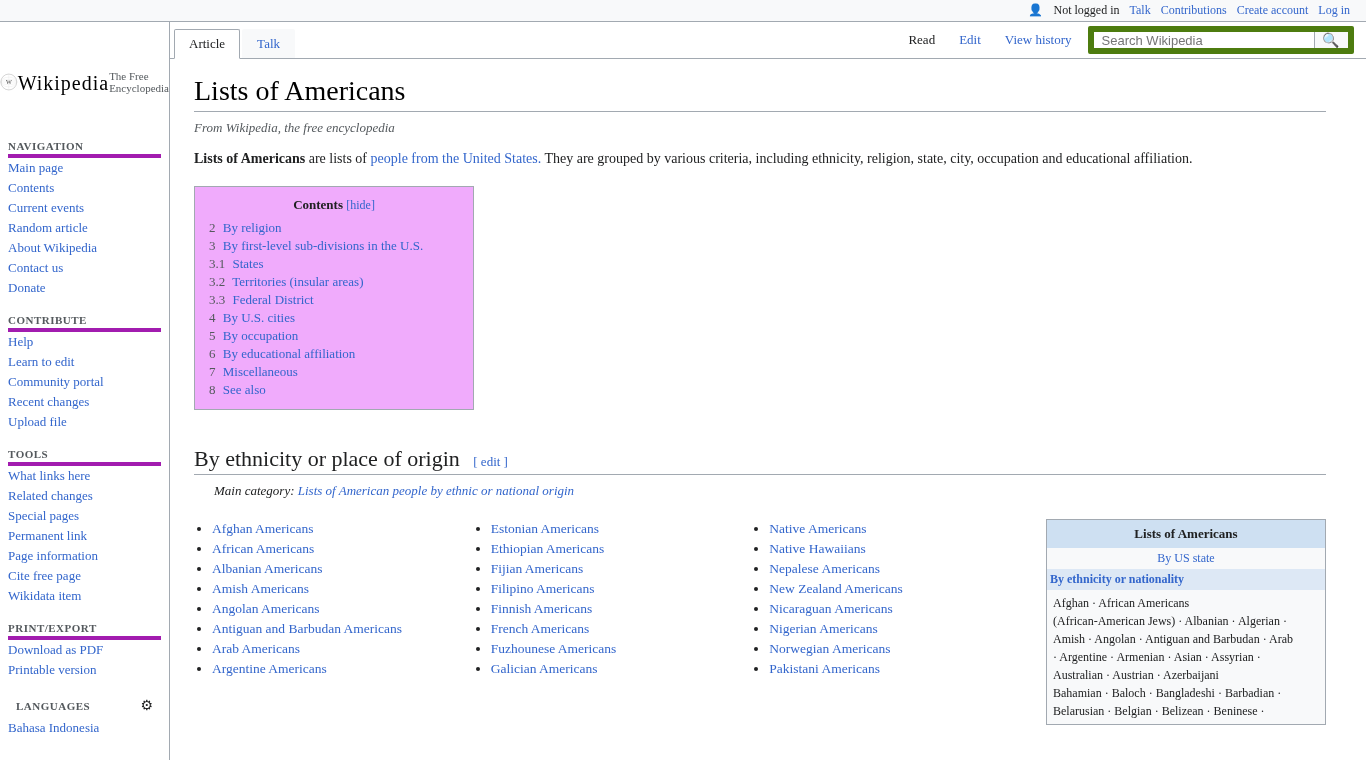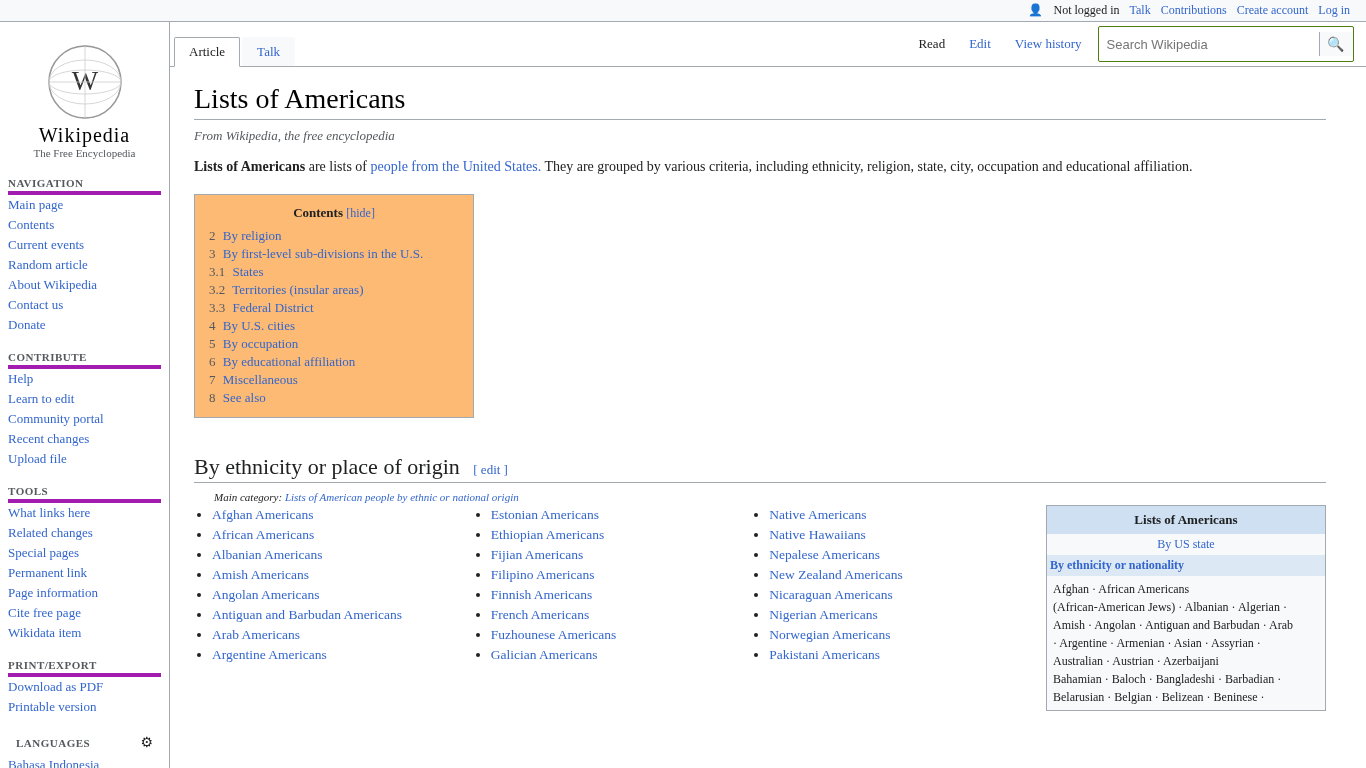--- a/index.html
+++ b/index.html
@@ -32,24 +32,24 @@
       cursor: pointer;
       padding: 4px 8px;
     }
     .action-tab.active {
       color: #202122;
     }
 
     #search-box {
       display: flex;
       align-items: center;
-      border: 1px solid #4d7c0f;
+      border: 6px solid #4d7c0f;
       border-radius: 2px;
       overflow: hidden;
-      height: 36px;
+      height: 28px;
     }
     #search-box input {
       border: none;
       outline: none;
       padding: 4px 8px;
       font-size: 13px;
       width: 220px;
       color: #54595d;
     }
     #search-box button {
@@ -134,21 +134,21 @@
     }
 
     .intro-text {
       margin-bottom: 16px;
       font-size: 14px;
       line-height: 1.6;
     }
 
     
     .toc {
-      background: #fdba74;
+      background: #f0abfc;
       border: 1px solid #a2a9b1;
       padding: 10px 14px;
       display: inline-block;
       min-width: 280px;
       max-width: 360px;
       margin-bottom: 20px;
       font-size: 13px;
     }
     .toc-title {
       text-align: center;
@@ -185,22 +185,22 @@
       padding-bottom: 2px;
     }
     .edit-link {
       font-size: 13px;
       color: #3366cc;
       margin-left: 8px;
     }
 
     .main-category {
       font-style: italic;
-      font-size: 11px;
-      margin-bottom: 2px;
+      font-size: 13px;
+      margin-bottom: 20px;
       padding-left: 20px;
     }
 
     
     .lists-grid {
       display: flex;
       gap: 0;
       margin-bottom: 16px;
     }
     .list-col {
@@ -284,21 +284,21 @@
     <a>Talk</a>
     <a>Contributions</a>
     <a>Create account</a>
     <a>Log in</a>
   </div>
 
   <div class="content-with-sidebar">
 
     <div id="sidebar">
 
-      <div style="display:flex;flex-direction:column;align-items:center;padding:10px 0 14px;">
+      <div style="display:flex;flex-direction:row;align-items:center;padding:10px 0 14px;">
 
         <svg width="80" height="80" viewBox="0 0 80 80">
           <circle cx="40" cy="40" r="36" fill="white" stroke="#ccc" stroke-width="1"></circle>
 
           <text x="40" y="48" text-anchor="middle" font-size="28" font-family="serif" fill="#333">W</text>
           <circle cx="40" cy="40" r="36" fill="none" stroke="#999" stroke-width="1.5"></circle>
 
           <ellipse cx="40" cy="40" rx="36" ry="12" fill="none" stroke="#ccc" stroke-width="0.8"></ellipse>
           <ellipse cx="40" cy="40" rx="36" ry="22" fill="none" stroke="#ccc" stroke-width="0.8"></ellipse>
           <line x1="4" y1="40" x2="76" y2="40" stroke="#ccc" stroke-width="0.8"></line>

